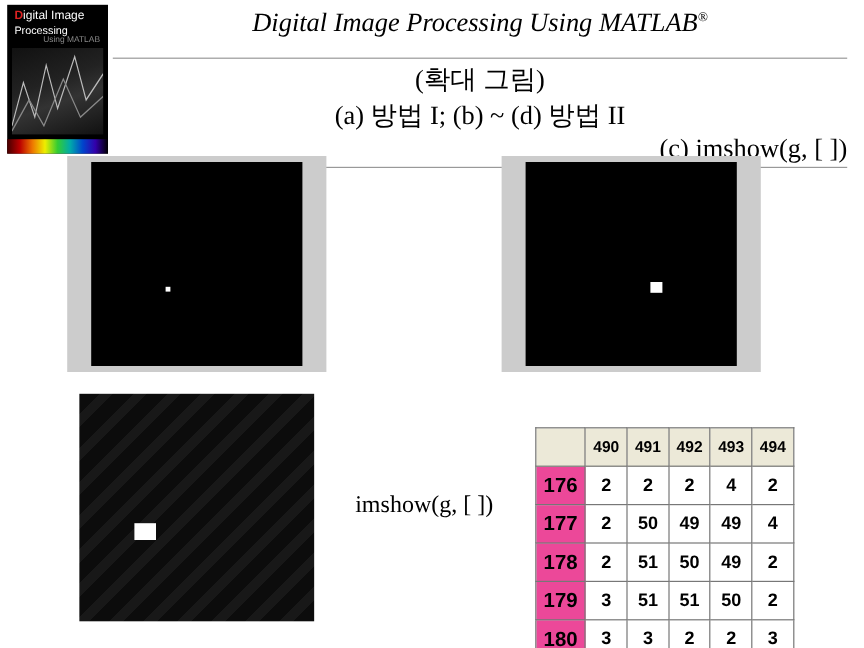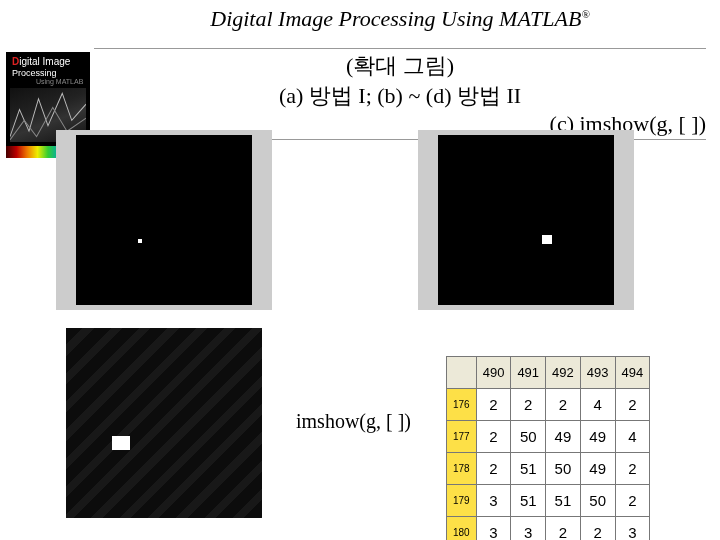--- a/index.html
+++ b/index.html
@@ -13,25 +13,24 @@
     position: relative;
     overflow: hidden;
   }
   .header {
     display: flex;
     align-items: flex-start;
     padding: 4px 10px 0 6px;
   }
   .book-thumb {
     width: 84px;
-    height: 106px;
+    height: 124px;
     background: #000;
     position: relative;
     flex: 0 0 84px;
-    margin-top: 48px;
   }
   .book-thumb .t1 { position:absolute; top:4px; left:6px; color:#fff; font-family:sans-serif; font-size:10px; }
   .book-thumb .t1 .d { color:#d22; font-weight:bold; }
   .book-thumb .t2 { position:absolute; top:16px; left:6px; color:#fff; font-family:sans-serif; font-size:9px; }
   .book-thumb .t3 { position:absolute; top:26px; left:30px; color:#888; font-family:sans-serif; font-size:7px; }
   .book-thumb .mtn {
     position:absolute; left:4px; right:4px; top:36px; bottom:16px;
     background: linear-gradient(160deg,#111 0%,#222 40%,#333 60%,#111 100%);
     overflow:hidden;
   }
@@ -93,26 +92,26 @@
     position:absolute;
     border-collapse:collapse;
     font-family: Arial, sans-serif;
     font-size:15px;
     background:#fff;
   }
   .data-table th, .data-table td {
     border:1px solid #777;
     padding:1px 6px;
     text-align:center;
-    font-weight:normal;
+    font-weight:bold;
     min-width:28px;
     height:32px;
   }
   .data-table th { background:#ece9d8; font-size:13px; }
-  .data-table .rowhdr { background:#fde047; font-size:10px; }
+  .data-table .rowhdr { background:#ec4899; font-size:17px; }
   .data-table .corner { background:#ece9d8; }
 </style>
 </head>
 <body>
 
 <div class="header">
   <div class="book-thumb">
     <div class="t1"><span class="d">D</span><span>igital Image</span></div>
     <div class="t2">Processing</div>
     <div class="t3">Using MATLAB</div>

